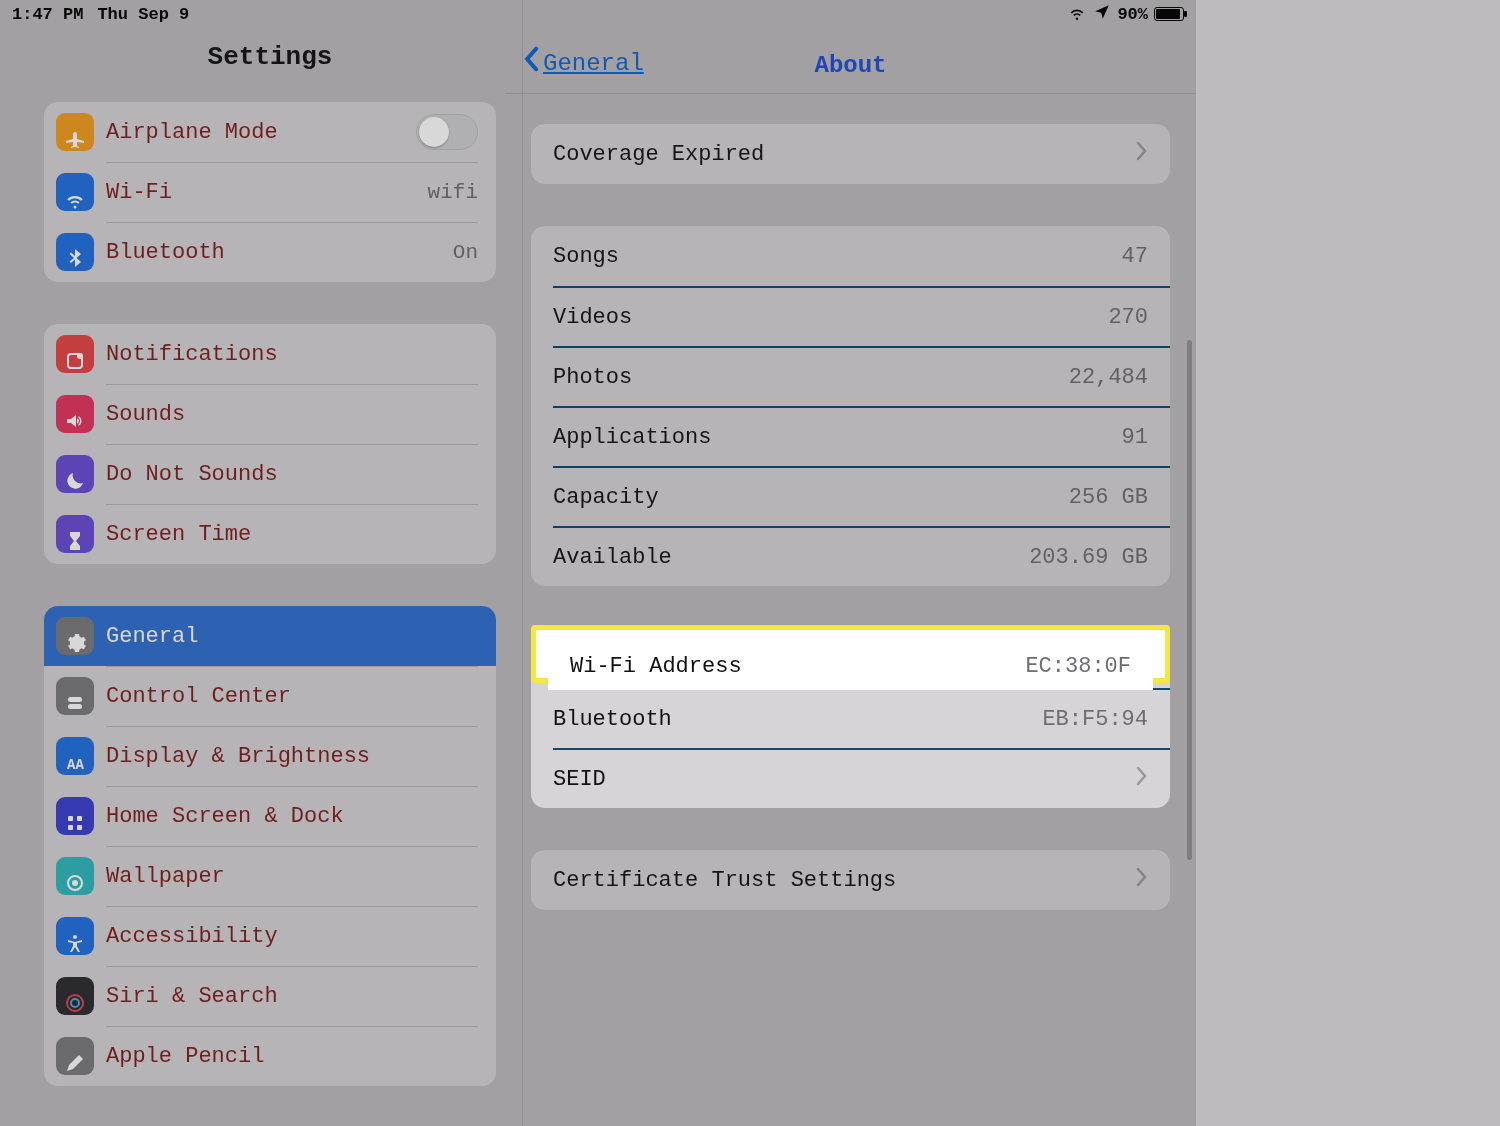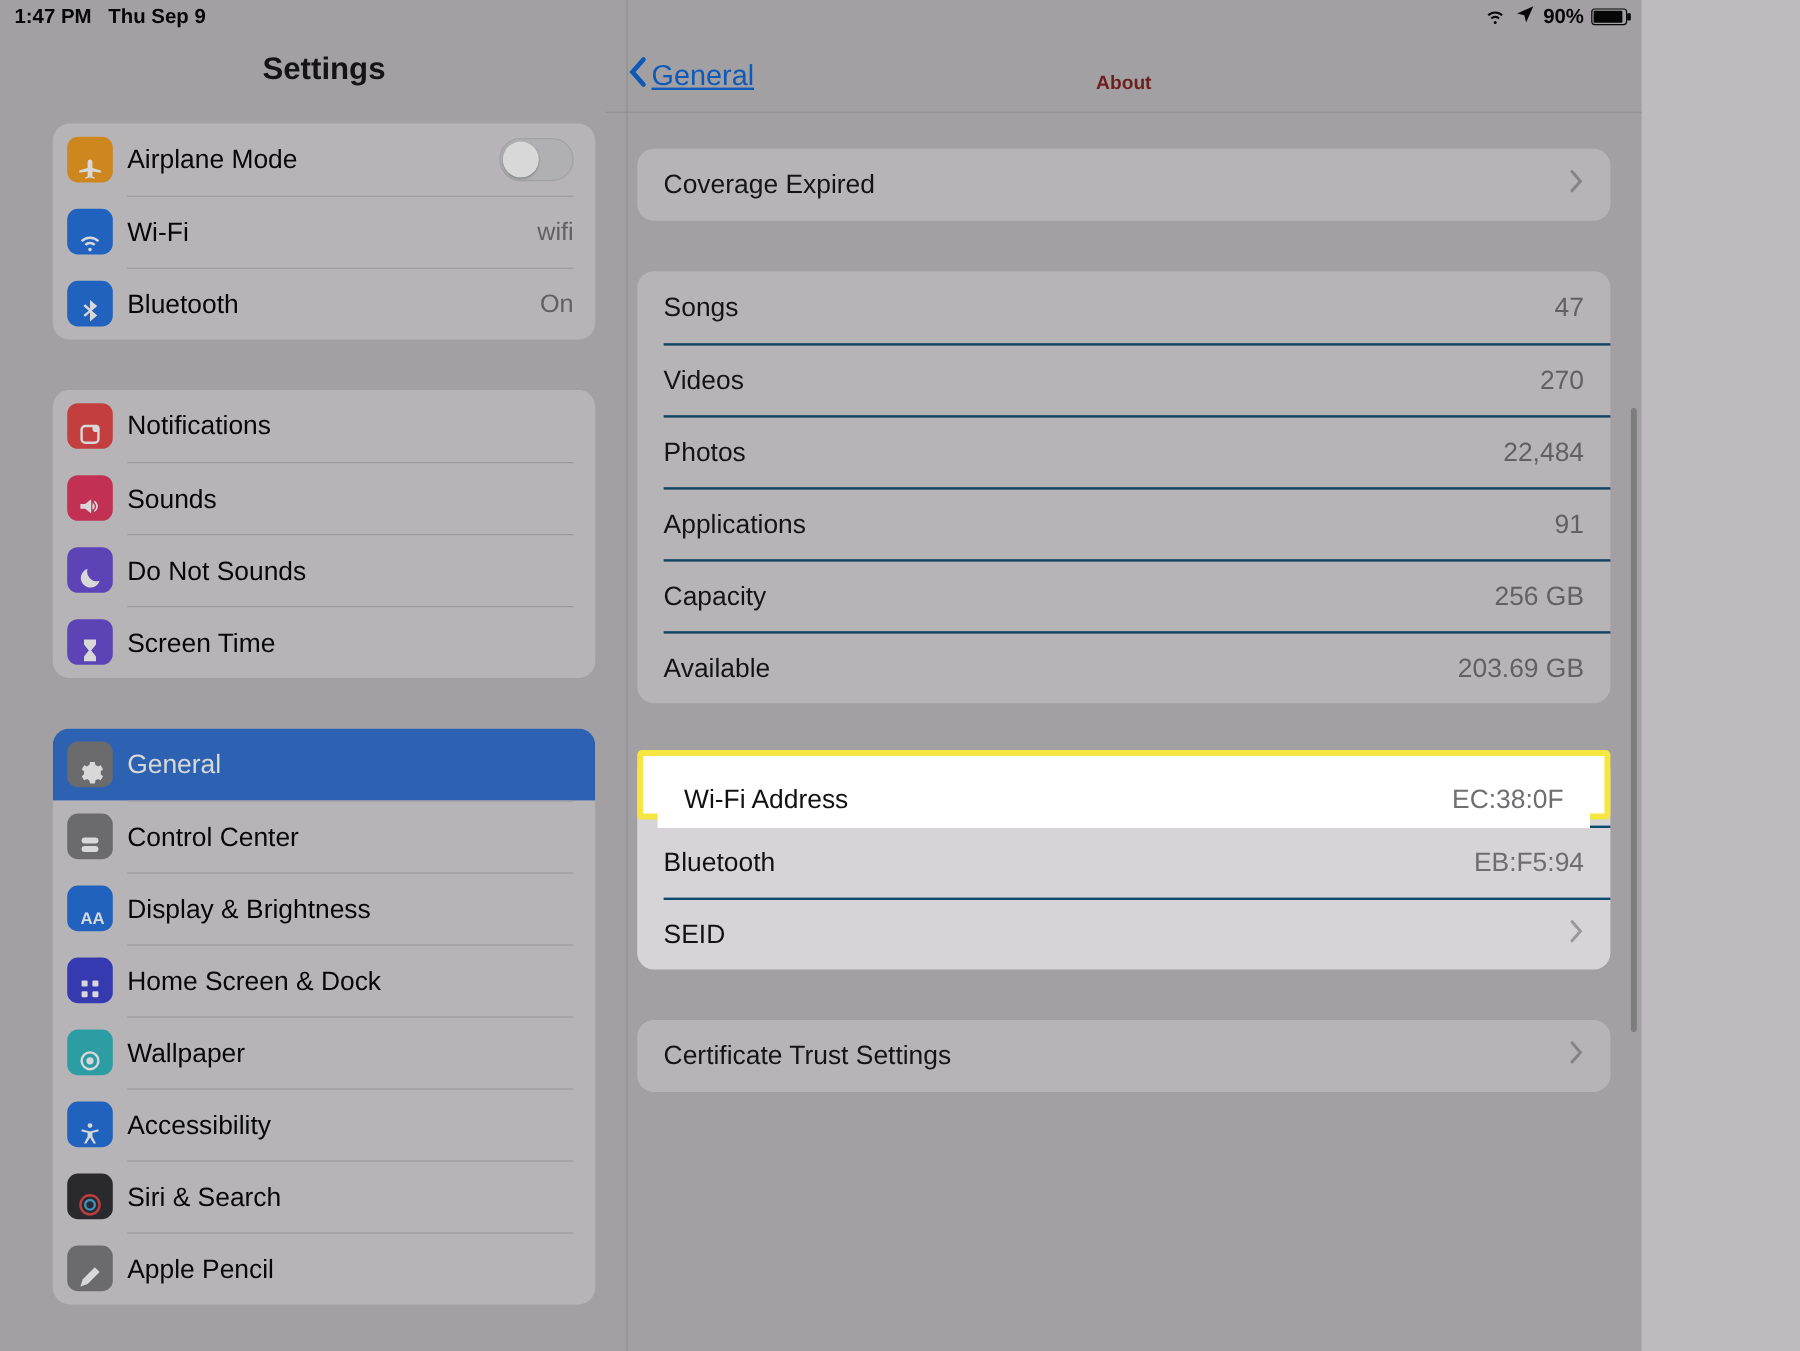--- a/index.html
+++ b/index.html
@@ -1,55 +1,55 @@
 <!DOCTYPE html>
 <html><head>
 <meta charset="utf-8">
 <style>
   * { box-sizing: border-box; margin: 0; padding: 0; }
   html, body { width: 1500px; height: 1126px; font-family: -apple-system, "Helvetica Neue", Arial, sans-serif; background: #bdbbbe; overflow: hidden; }
-  .screen { position: relative; width: 1368px; height: 1126px; background: #bdbbbe; }
+  .screen { position: relative; width: 1196px; height: 1126px; background: #bdbbbe; font-family: Liberation Mono, monospace; }
 
   
   .dim { position: absolute; inset:0; background: rgba(40,40,40,0.18); pointer-events:none; z-index: 50; }
 
   
   .status-bar { position: absolute; top:0; left:0; right:0; height:28px; display:flex; align-items:center; font-size:17px; font-weight:600; color:#000; padding:0 12px; }
   .status-left { display:flex; gap:14px; }
   .status-right { margin-left:auto; display:flex; align-items:center; gap:6px; }
   .battery { width:30px; height:14px; border:1.5px solid #000; border-radius:3px; position:relative; display:inline-block;}
   .battery::after { content:""; position:absolute; right:-4px; top:3px; width:3px; height:6px; background:#000; border-radius:1px;}
   .battery-fill { position:absolute; left:1px; top:1px; bottom:1px; width:85%; background:#000; border-radius:1px;}
 
   
   .sidebar { position:absolute; left:0; top:0; width:505px; height:100%; border-right:1px solid #a8a6a9;margin-left:18px; }
   .sidebar-title { text-align:center; font-size:26px; font-weight:700; margin-top:42px; margin-bottom:30px; color:#111; }
   .group { margin: 0 26px 42px 26px; background:#d6d4d7; border-radius:14px; overflow:hidden; }
   .row { display:flex; align-items:center; height:60px; padding:0 18px 0 12px; }
   .row + .row .row-body { border-top:1px solid #b5b3b6; }
   .row-body { display:flex; align-items:center; flex:1; height:100%; margin-left:12px; }
-  .row-label { font-size:22px; color:#000000; }
+  .row-label { font-size:22px; color:#7f1d1d; }
   .row-value { margin-left:auto; font-size:21px; color:#6f6d70; }
   .icon { width:38px; height:38px; border-radius:9px; display:flex; align-items:flex-end; justify-content:center; flex-shrink:0; }
   .icon svg { width:24px; height:24px; }
   .row.selected { background:#2e6fd0; }
   .row.selected .row-label { color:#fff; }
   .row.selected .icon { filter:none; }
 
   
   .toggle { margin-left:auto; width:62px; height:36px; border-radius:18px; background:#cfced0; position:relative; border:1px solid #bdbcbe;}
   .toggle-knob { position:absolute; left:2px; top:2px; width:30px; height:30px; border-radius:50%; background:#fff; box-shadow:0 1px 2px rgba(0,0,0,0.3);}
 
   
   .detail { position:absolute; left:505px; right:0; top:0; bottom:0; }
   .detail-header { height:94px; display:flex; align-items:flex-end; padding-bottom:14px; border-bottom:1px solid #a8a6a9; position:relative;}
   .back { position:absolute; left:18px; bottom:12px; display:flex; align-items:center; color:#0a66d6; font-size:24px; }
   .back-chev { font-size:30px; margin-right:4px; font-weight:400; }
   .back-text { text-decoration:underline; }
-  .detail-title { position:absolute; left:0; right:0; text-align:center; font-size:16px; font-weight:700; color:#7f1d1d; bottom:14px; pointer-events:none;}
+  .detail-title { position:absolute; left:0; right:0; text-align:center; font-size:24px; font-weight:700; color:#1d4ed8; bottom:14px; pointer-events:none;}
 
   .detail-body { padding: 30px 26px 0 26px; overflow:hidden;}
   .card { background:#d6d4d7; border-radius:14px; margin-bottom:42px; }
   .drow { display:flex; align-items:center; height:60px; padding:0 22px; font-size:22px; color:#111; }
   .drow + .drow { border-top:2px solid #0c4a6e; margin-left:22px; padding-left:0; padding-right:22px;}
   .drow + .drow .drow-inner { width:100%; display:flex; align-items:center;}
   .drow .dval { margin-left:auto; color:#6f6d70; font-size:22px;}
   .chev { margin-left:auto; color:#9a989b; font-size:22px;}
   .chev svg { width:12px; height:20px; }
 

